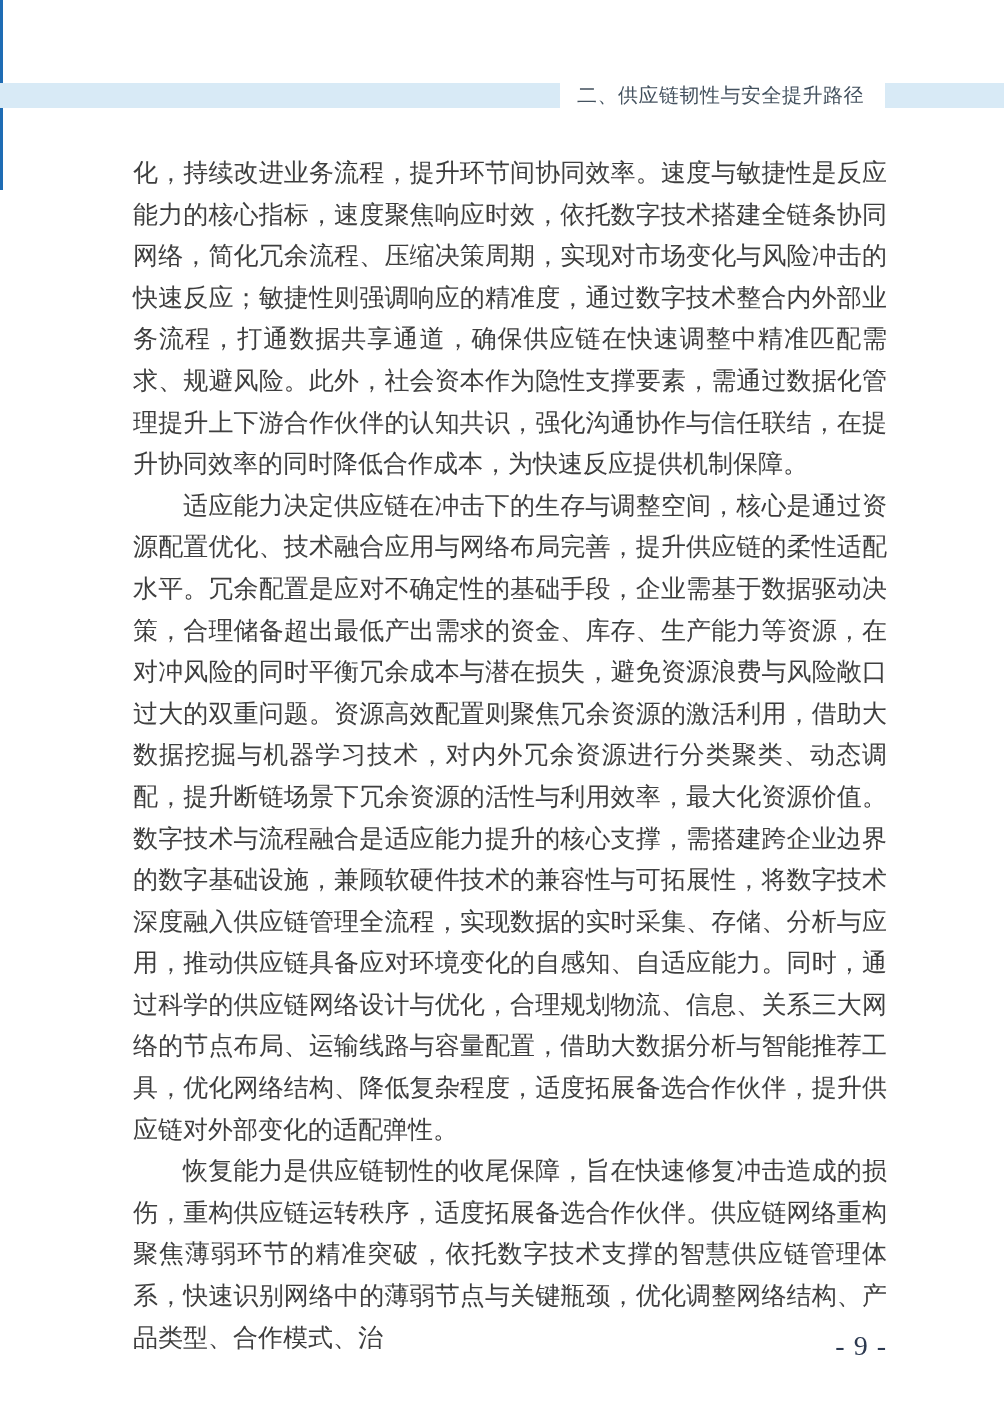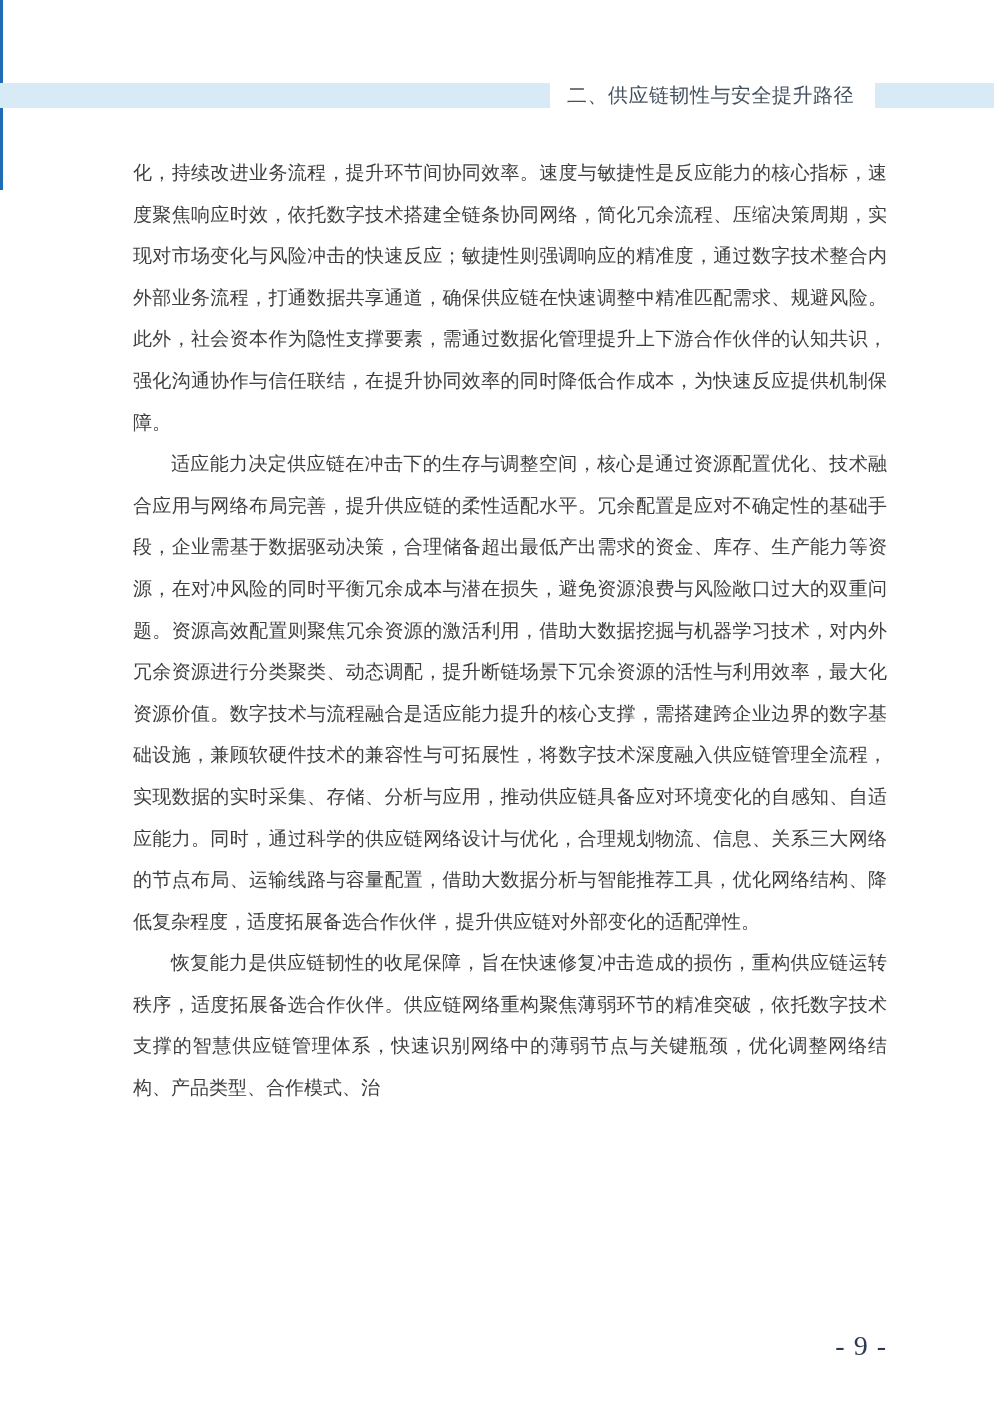--- a/index.html
+++ b/index.html
@@ -20,21 +20,21 @@
     font-family: "Liberation Sans", sans-serif;
   }
   .accent-stripe {
     position: absolute;
     left: 0; top: 0;
     width: 3px; height: 190px;
     background: var(--accent-stripe);
   }
   .header-row {
     position: absolute;
-    top: 83px; left: 0; right: 10px;
+    top: 83px; left: 0; right: 0;
     height: 25px;
     display: flex;
     align-items: center;
     text-align: center;
   }
   .header-band {
     height: 25px;
     background: var(--header-band);
   }
   .header-band.left { flex: 1 1 auto; }
@@ -46,21 +46,21 @@
     line-height: 25px;
     letter-spacing: 0.5px;
     color: var(--header-text);
     white-space: nowrap;
   }
   .body-text {
     position: absolute;
     left: 133px;
     top: 152px;
     width: 754px;
-    font-size: 19px;
+    font-size: 25px;
     line-height: 41.6px;
     color: var(--body-text);
     text-align: justify;
   }
   .body-text p { margin: 0; padding: 0; }
   .body-text p.indent { text-indent: 2em; }
   .page-number {
     position: absolute;
     right: 117px;
     top: 1330px;

